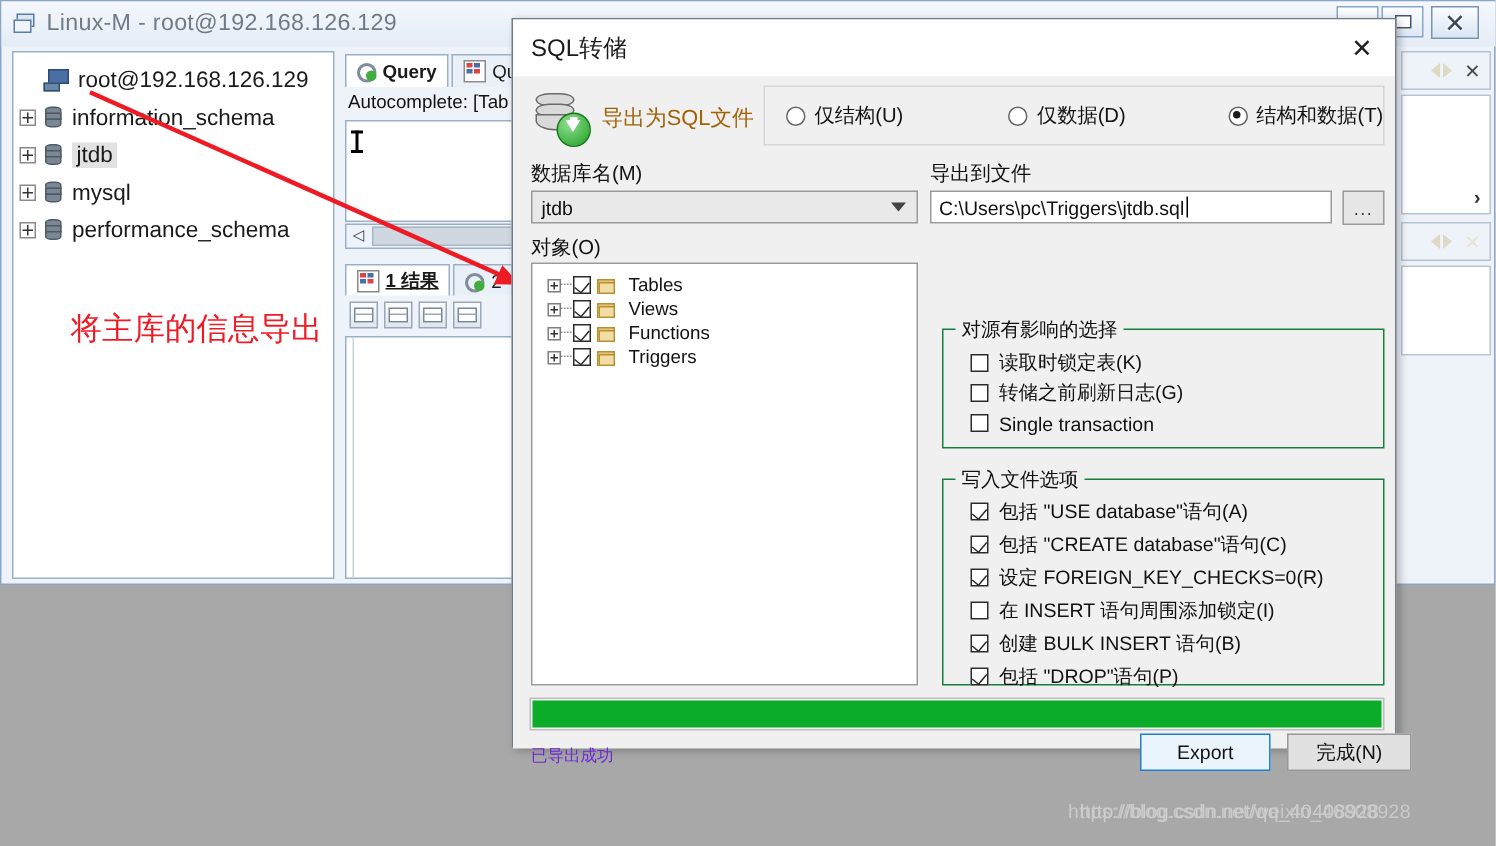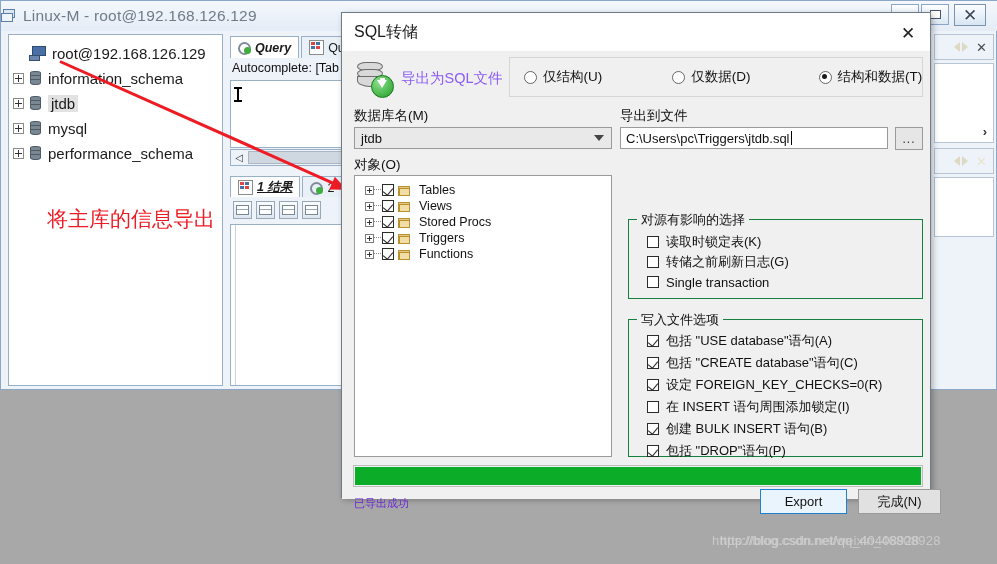--- a/index.html
+++ b/index.html
@@ -12,21 +12,21 @@
   #desktop{position:absolute;inset:0;background:#a8a8a8;}
 
   
   #mainwin{
     position:absolute;left:0;top:0;width:997px;height:390px;
     background:#eef3fa;border:1px solid #8ba7c7;box-sizing:border-box;
   }
   #titlebar{
     position:absolute;left:0;top:0;width:997px;height:30px;
     background:linear-gradient(#f4f8fc,#e4ecf6);
-    display:flex;align-items:center;box-sizing:border-box;
+    display:flex;align-items:center;padding-left:8px;box-sizing:border-box;
   }
   #titlebar .tbicon{width:16px;height:14px;margin-right:6px;position:relative;}
   #titlebar .tbicon i{position:absolute;box-sizing:border-box;}
   #titlebar .tbicon i.a{left:2px;top:0;width:12px;height:9px;border:1.5px solid #5b7ea8;background:#dbe6f2;}
   #titlebar .tbicon i.b{left:0;top:4px;width:12px;height:9px;border:1.5px solid #5b7ea8;background:#eef4fa;}
   #wintitle{font-size:15.5px;color:#6f7b87;letter-spacing:.2px;white-space:nowrap;}
 
   .winbtn{position:absolute;top:3px;width:28px;height:21px;
     border:1px solid #8ba7c7;background:linear-gradient(#fdfeff,#dde8f4);box-sizing:border-box;}
   #btn-min{left:890px;}
@@ -57,21 +57,21 @@
   .srvicon i{position:absolute;box-sizing:border-box;}
   .srvicon i.mon{left:3px;top:0;width:14px;height:10px;background:#4a6fa5;border:1px solid #2d4a73;}
   .srvicon i.base{left:0;top:9px;width:11px;height:6px;background:#6b87ad;border:1px solid #35506f;}
   .sel{background:#e2e2e2;padding:0 3px;}
 
   
   #editorpanel{position:absolute;left:229px;top:33px;width:700px;height:352px;}
   .tabstrip{position:absolute;left:0;top:0;height:24px;display:flex;align-items:flex-end;}
   .tab{display:flex;align-items:center;height:22px;padding:0 7px;border:1px solid #9ab0c6;
     border-bottom:none;background:#eaf0f8;font-size:12.5px;color:#1a1a1a;margin-right:2px;box-sizing:border-box;}
-  .tab.active{background:#fff;font-weight:bold;font-style:italic;}
+  .tab.active{background:#fff;font-weight:bold;}
   .tabico{width:13px;height:13px;margin-right:4px;position:relative;flex:none;}
   .tabico.query i{position:absolute;}
   .tabico.query i.m{left:0;top:1px;width:9px;height:9px;border:2px solid #7f8c99;border-radius:50%;}
   .tabico.query i.p{left:6px;top:6px;width:7px;height:7px;background:#3fae3f;border-radius:50%;}
   .tabico.grid{background:#fff;border:1px solid #8a8a8a;}
   .tabico.grid i{position:absolute;background:#d44;}
   .tabico.grid i.c1{left:1px;top:1px;width:4px;height:3px;}
   .tabico.grid i.c2{left:6px;top:1px;width:4px;height:3px;background:#4a6fa5;}
   .tabico.grid i.c3{left:1px;top:5px;width:4px;height:3px;background:#4a6fa5;}
   .tabico.grid i.c4{left:6px;top:5px;width:4px;height:3px;}
@@ -133,21 +133,21 @@
   #dbicon-big{position:absolute;left:4px;top:3px;width:38px;height:38px;}
   #dbicon-big .cyl{position:absolute;left:2px;width:26px;background:#d9d9d9;border:1.5px solid #6b6b6b;box-sizing:border-box;}
   #dbicon-big .cyl.c1{top:2px;height:9px;border-radius:50%/70%;}
   #dbicon-big .cyl.c2{top:9px;height:9px;border-radius:50%/70%;}
   #dbicon-big .cyl.c3{top:16px;height:11px;border-radius:0 0 50% 50%/0 0 60% 60%;}
   #dbicon-big .badge{position:absolute;left:16px;top:15px;width:21px;height:21px;border-radius:50%;
     background:radial-gradient(circle at 35% 30%,#8fe08f,#1f9e23);border:1.5px solid #147a19;}
   #dbicon-big .badge:after{content:"";position:absolute;left:5px;top:4px;width:0;height:0;
     border-left:5.5px solid transparent;border-right:5.5px solid transparent;border-top:8px solid #fff;}
   #dbicon-big .badge:before{content:"";position:absolute;left:7.5px;top:2px;width:5px;height:5px;background:#fff;}
-  #mode-label{position:absolute;left:50px;top:12px;font-size:14.5px;color:#8b5cf6;white-space:nowrap;}
+  #mode-label{position:absolute;left:50px;top:12px;font-size:14.5px;color:#a16207;white-space:nowrap;}
   #radio-group{position:absolute;left:158px;top:0;width:414px;height:40px;
     border:1px solid #d6d6d6;background:#f0f0f0;box-sizing:border-box;display:flex;align-items:center;}
   .radio{display:flex;align-items:center;font-size:13.5px;color:#111;white-space:nowrap;}
   .radio .rb{width:13px;height:13px;border:1.5px solid #666;border-radius:50%;background:#fff;
     margin-right:6px;position:relative;box-sizing:border-box;flex:none;}
   .radio.checked .rb:after{content:"";position:absolute;left:2.5px;top:2.5px;width:5px;height:5px;
     background:#1a1a1a;border-radius:50%;}
   #r1{margin-left:14px;} #r2{margin-left:70px;} #r3{margin-left:68px;}
 
   .lbl{position:absolute;font-size:13.5px;color:#111;white-space:nowrap;}
@@ -444,42 +444,32 @@
           <span>Views</span>
         </div>
         <div class="orow">
           <span class="exp"></span>
             <span class="dots"></span>
           <span class="cb on"></span>
           <span class="fld">
               <i class="back"></i>
               <i class="front"></i>
             </span>
-          <span>Stored Procs</span>
+          <span>Functions</span>
         </div>
         <div class="orow">
           <span class="exp"></span>
             <span class="dots"></span>
           <span class="cb on"></span>
           <span class="fld">
               <i class="back"></i>
               <i class="front"></i>
             </span>
           <span>Triggers</span>
         </div>
-        <div class="orow">
-          <span class="exp"></span>
-            <span class="dots"></span>
-          <span class="cb on"></span>
-          <span class="fld">
-              <i class="back"></i>
-              <i class="front"></i>
-            </span>
-          <span>Functions</span>
-        </div>
       </div>
 
       <div class="gbox" id="grp-src">
         <span class="gtitle">对源有影响的选择</span>
         <div class="clist">
           <label class="crow">
             <span class="cb"></span>
             <span>读取时锁定表(K)</span>
           </label>
           <label class="crow">

